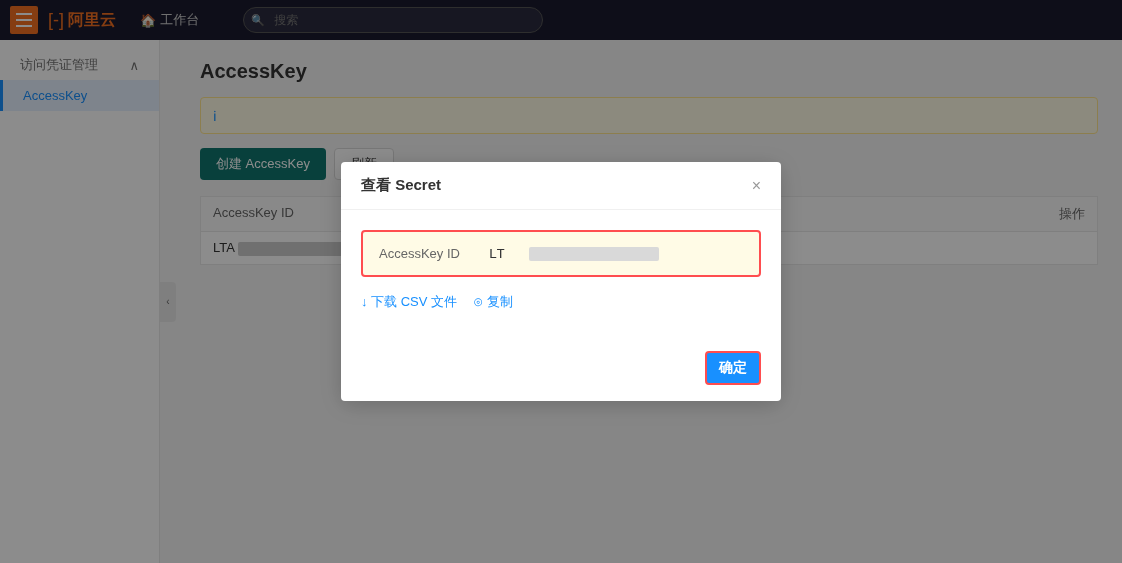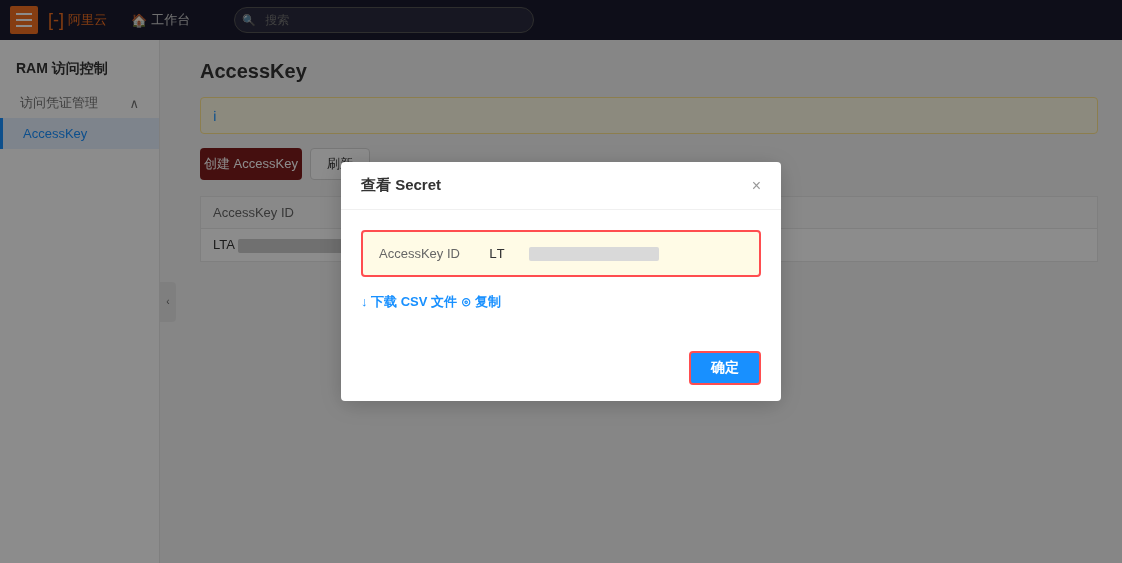--- a/index.html
+++ b/index.html
@@ -33,21 +33,21 @@
     .sidebar-section { padding: 6px 20px; font-size: 13px; color: #737373; display: flex; justify-content: space-between; align-items: center; cursor: pointer; }
     .sidebar-item { padding: 8px 20px; font-size: 13px; color: #1890ff; cursor: pointer; background: #e6f0ff; border-left: 3px solid #1890ff; }
     .sidebar-collapse-btn { width: 16px; height: 40px; background: #e8e8e8; display: flex; align-items: center; justify-content: center; cursor: pointer; color: #666; font-size: 10px; align-self: center; border-radius: 0 4px 4px 0; }
 
     
     .main { flex: 1; padding: 20px 24px; position: relative; overflow: hidden; }
     .page-title { font-size: 20px; font-weight: bold; color: #333; margin-bottom: 14px; }
     .info-bar { background: #fffbe6; border: 1px solid #ffe58f; border-radius: 4px; padding: 8px 12px; font-size: 12px; color: #666; margin-bottom: 14px; display: flex; align-items: center; gap: 6px; }
     .info-icon { color: #1890ff; font-size: 14px; }
     .btn-row { display: flex; gap: 8px; margin-bottom: 16px; }
-    .btn-primary { background: #7f1d1d; color: white; border: none; padding: 6px 4px; border-radius: 4px; cursor: pointer; font-size: 13px; }
+    .btn-primary { background: #0f766e; color: white; border: none; padding: 6px 16px; border-radius: 4px; cursor: pointer; font-size: 13px; }
     .btn-default { background: white; color: #333; border: 1px solid #d9d9d9; padding: 6px 16px; border-radius: 4px; cursor: pointer; font-size: 13px; }
     .table-header { display: flex; background: #fafafa; border: 1px solid #e8e8e8; padding: 8px 12px; font-size: 13px; color: #666; font-weight: 500; }
     .table-row { display: flex; background: white; border: 1px solid #e8e8e8; border-top: none; padding: 8px 12px; font-size: 13px; }
     .col-id { flex: 2; }
     .col-status { flex: 1; }
     .col-created { flex: 2; }
     .col-action { flex: 1; text-align: right; }
     .table-row .col-action a { color: #1890ff; cursor: pointer; margin-right: 6px; font-size: 13px; }
     .masked { display: inline-block; background: #ccc; border-radius: 2px; width: 120px; height: 14px; vertical-align: middle; }
 
@@ -60,51 +60,50 @@
     .dialog-title { font-size: 15px; font-weight: bold; color: #333; }
     .dialog-close { cursor: pointer; color: #999; font-size: 16px; }
     .dialog-body { padding: 20px; }
     .secret-box { border: 2px solid #ff4d4f; border-radius: 4px; padding: 14px 16px; margin-bottom: 16px; background: #fffbe6; }
     .secret-row { display: flex; align-items: center; margin-bottom: 10px; }
     .secret-row:last-child { margin-bottom: 0; }
     .secret-label { width: 110px; color: #666; font-size: 13px; }
     .secret-value { display: flex; align-items: center; gap: 24px; }
     .secret-text { color: #333; font-size: 13px; font-family: monospace; }
     .secret-masked { display: inline-block; background: #d9d9d9; border-radius: 2px; width: 130px; height: 14px; vertical-align: middle; }
-    .dialog-links { display: flex; gap: 4px; margin-bottom: 10px; font-weight: bold; }
+    .dialog-links { display: flex; gap: 16px; margin-bottom: 10px; }
     .dialog-link { color: #1890ff; font-size: 13px; cursor: pointer; display: flex; align-items: center; gap: 4px; }
     .dialog-footer { padding: 10px 20px 16px; display: flex; justify-content: flex-end; }
-    .btn-confirm { background: #1890ff; color: white; border: 2px solid #ff4d4f; padding: 6px 20px; border-radius: 4px; cursor: pointer; font-size: 14px; font-weight: bold; }
+    .btn-confirm { background: #1890ff; color: white; border: 2px solid #ff4d4f; padding: 6px 12px; border-radius: 4px; cursor: pointer; font-size: 14px; font-weight: bold; }
   </style>
 </head>
 <body>
 
 <div class="topnav">
   <div class="topnav-logo">
     <div class="menu-icon">
       <span></span>
         <span></span>
         <span></span>
     </div>
     <div style="color:#f37021;font-size:18px;margin-left:6px;">[-]</div>
-    <span style="color:#f37021;font-size:13px;font-weight:normal;">阿里云</span>
+    <span style="color:#f37021;font-size:16px;font-weight:bold;">阿里云</span>
   </div>
   <div class="nav-item nav-home">
     <span style="font-size:13px;">🏠</span>
     <span>工作台</span>
   </div>
   <div class="nav-search search-wrap">
     <input type="text" placeholder="搜索" style="">
   </div>
 </div>
 
 <div class="layout">
 
   <div class="sidebar">
-    <div class="sidebar-title">RAM 访问控制</div>
     <div class="sidebar-section">
       <span>访问凭证管理</span>
       <span>∧</span>
     </div>
     <div class="sidebar-item">
       <span>AccessKey</span>
     </div>
   </div>
 
   <div class="sidebar-collapse-btn">
@@ -120,20 +119,21 @@
 
     <div class="btn-row">
       <button class="btn-primary">创建 AccessKey</button>
       <button class="btn-default">刷新</button>
     </div>
 
     <div class="table-header">
       <div class="col-id">AccessKey ID</div>
       <div class="col-status"></div>
       <div class="col-created"></div>
+      <div class="col-action">操作</div>
     </div>
     <div class="table-row">
       <div class="col-id">
         <span>LTA</span>
         <span class="masked"></span>
       </div>
       <div class="col-status"></div>
       <div class="col-created"></div>
     </div>
 

